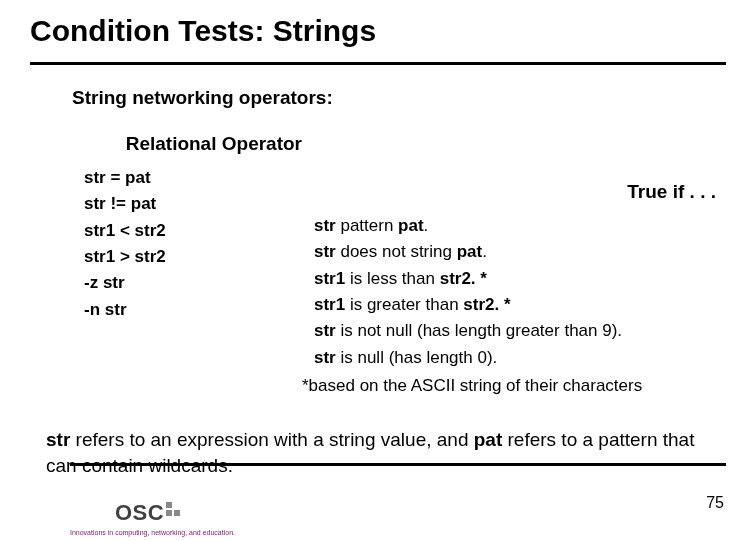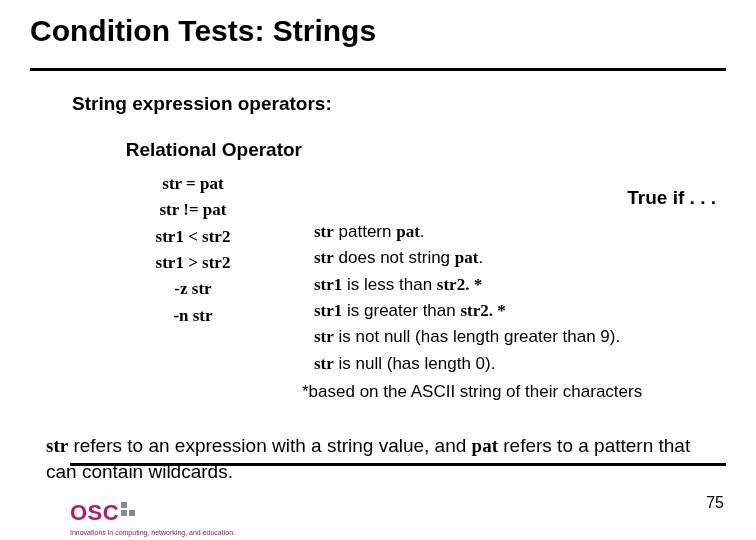--- a/index.html
+++ b/index.html
@@ -11,21 +11,21 @@
     color: #000;
     position: relative;
     overflow: hidden;
   }
   .slide {
     padding: 14px 30px 0 30px;
   }
   .title {
     font-size: 30px;
     font-weight: bold;
-    padding-bottom: 20px;
+    padding-bottom: 14px;
   }
   .title-rule {
     border-bottom: 3px solid #000;
     margin-bottom: 22px;
   }
   .content {
     padding-left: 42px;
     padding-right: 10px;
   }
   .subtitle {
@@ -47,21 +47,21 @@
     font-size: 19px;
     font-weight: bold;
     margin-bottom: 10px;
     text-align: right;
   }
   .op-row {
     font-size: 17px;
     line-height: 1.55;
     padding-left: 12px;
   }
-  .mono { font-family: Liberation Serif, serif; font-weight: bold; text-align: center; }
+  .mono { font-family: Liberation Sans, sans-serif; font-weight: bold; }
   .desc-row {
     font-size: 17px;
     line-height: 1.55;
     padding-left: 12px;
   }
   .footnote {
     font-size: 17px;
     line-height: 1.55;
     margin-top: 2px;
   }
@@ -82,23 +82,24 @@
   .logo {
     position: absolute;
     left: 70px;
     bottom: 14px;
     display: flex;
     align-items: flex-start;
   }
   .logo-text {
     font-size: 22px;
     font-weight: bold;
-    color: #be185d;
+    color: #404040;
     letter-spacing: 0.5px;
     font-family: Arial, sans-serif;
+    margin-left: 45px;
   }
   .logo-squares {
     display: grid;
     grid-template-columns: 6px 6px;
     grid-template-rows: 6px 6px;
     gap: 2px;
     margin-left: 2px;
     margin-top: 2px;
   }
   .logo-squares span {
@@ -122,21 +123,21 @@
   }
 </style>
 </head>
 <body>
 
 <div class="slide">
   <div class="title">Condition Tests: Strings</div>
   <div class="title-rule"></div>
 
   <div class="content">
-    <div class="subtitle">String expression operators:</div>
+    <div class="subtitle">String networking operators:</div>
 
     <div class="cols">
       <div class="col-left">
         <div class="col-head">Relational Operator</div>
         <div class="op-row mono">str = pat</div>
         <div class="op-row mono">str != pat</div>
         <div class="op-row mono">str1 &lt; str2</div>
         <div class="op-row mono">str1 &gt; str2</div>
         <div class="op-row mono">-z str</div>
         <div class="op-row mono">-n str</div>

